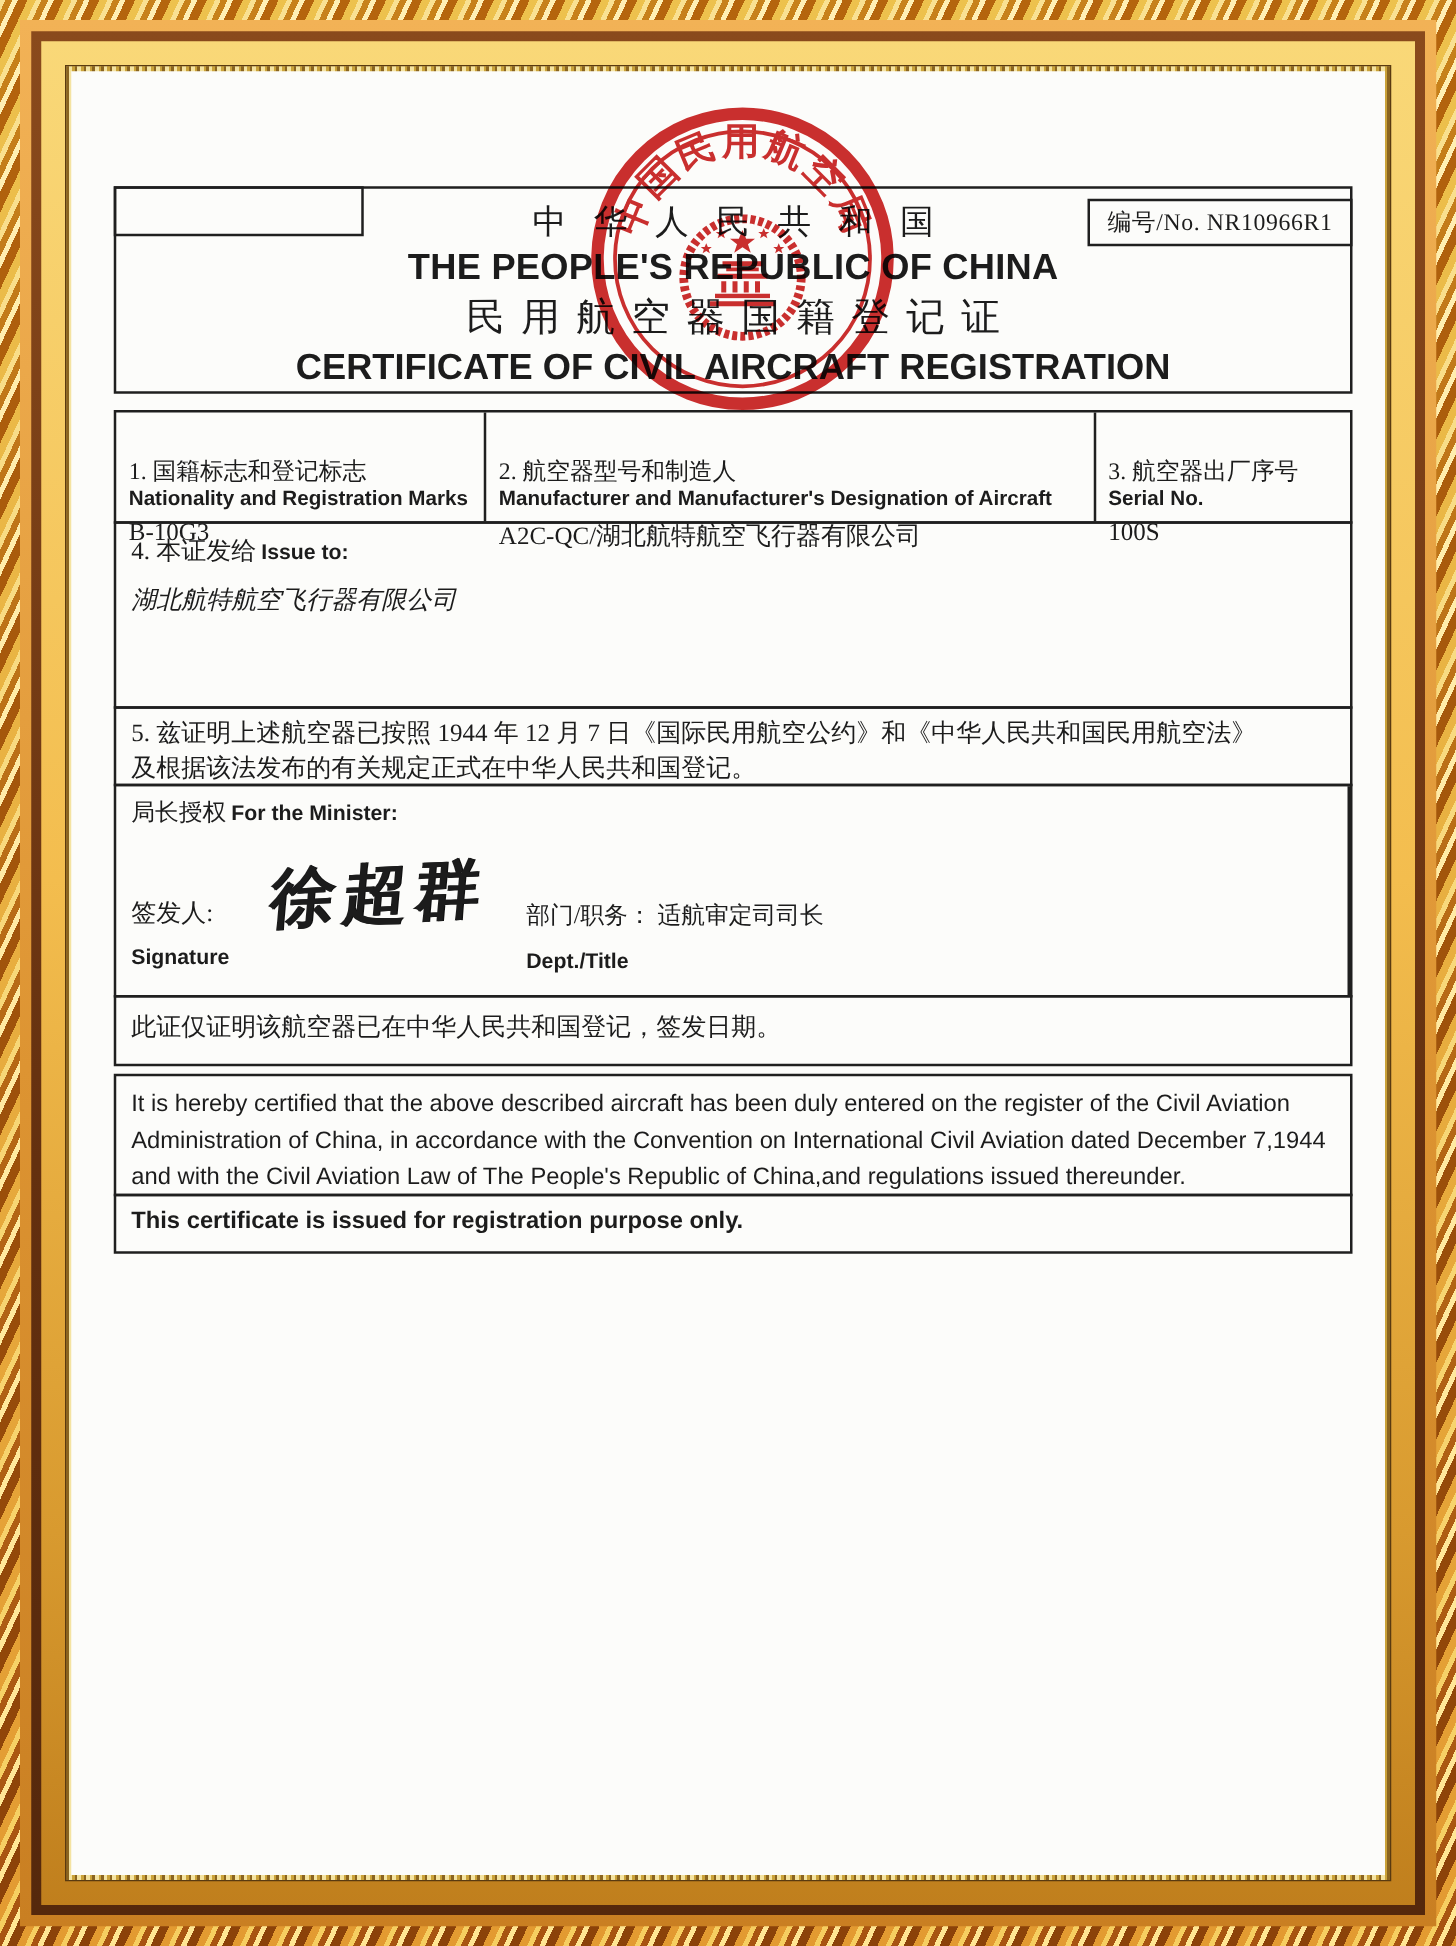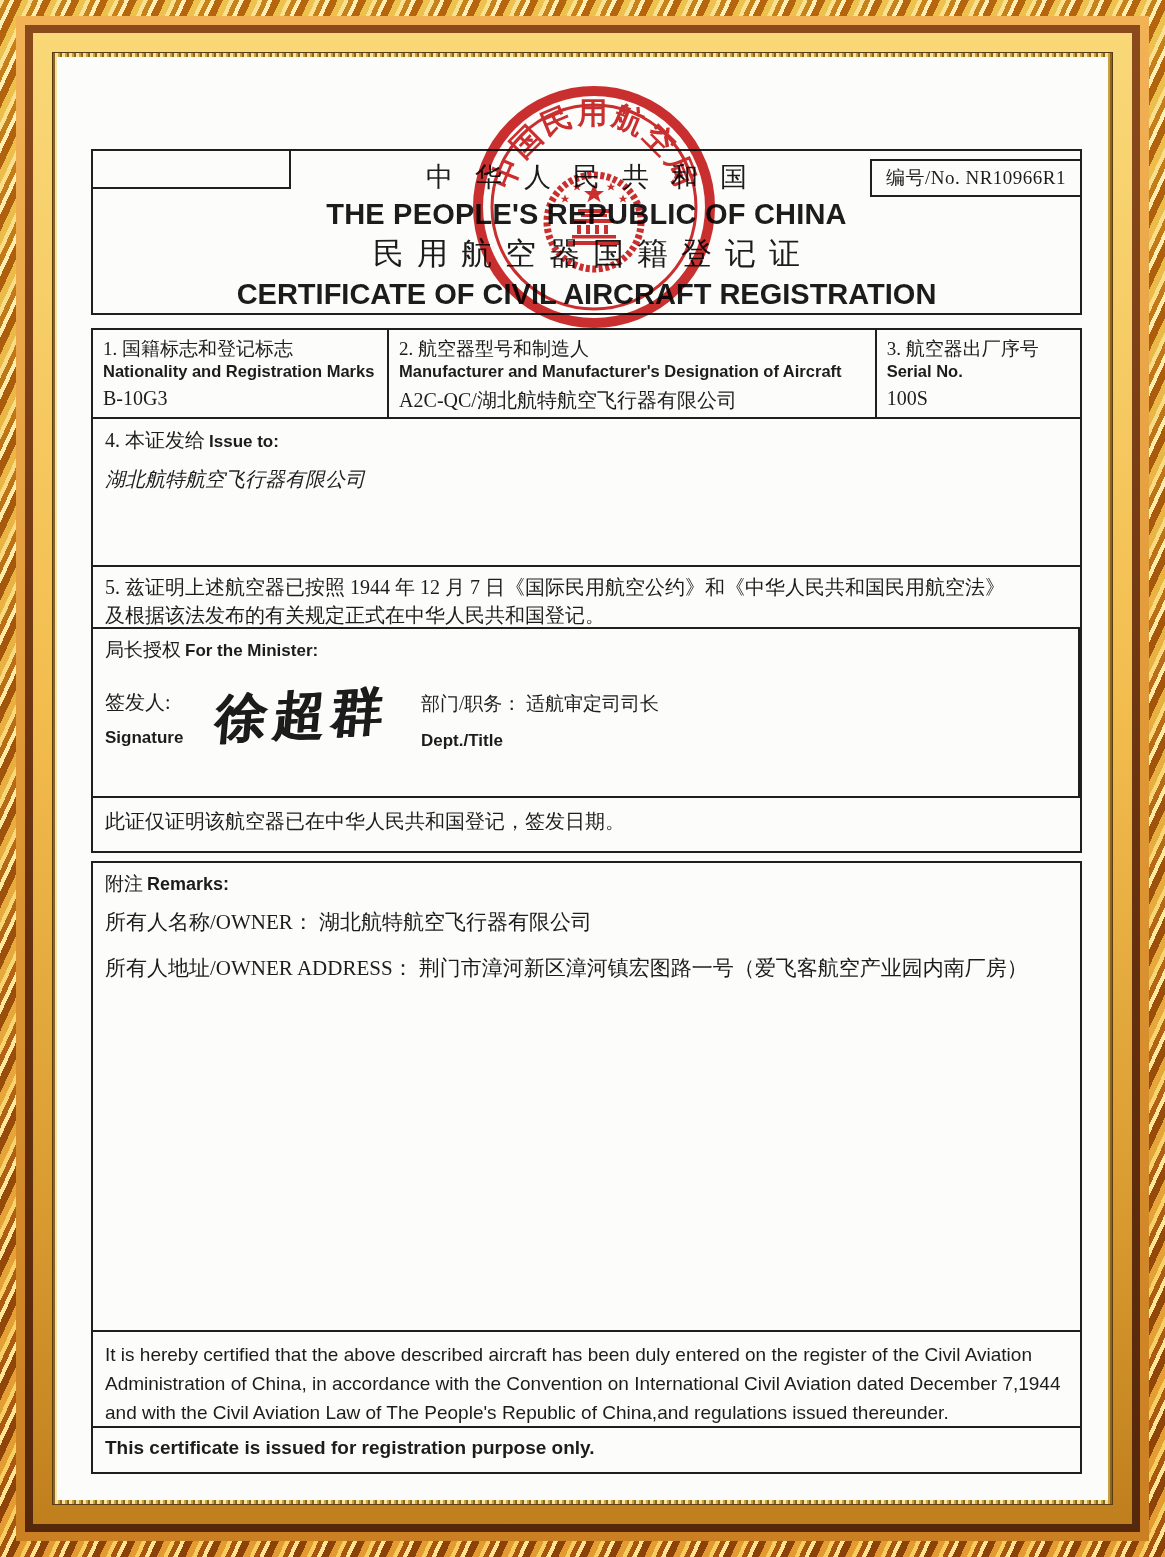--- a/index.html
+++ b/index.html
@@ -37,21 +37,21 @@
                 border:2px solid #1f1f1f; display:flex; align-items:center; justify-content:center;
                 font-size:19px; letter-spacing:.5px; white-space:nowrap; }
   .title-cn    { font-size:27px; letter-spacing:22px; padding-left:22px; margin-top:2px; }
   .title-en    { font-family:"Liberation Sans","DejaVu Sans",sans-serif; font-weight:bold;
                  font-size:29px; letter-spacing:.2px; margin-top:3px; }
   .subtitle-cn { font-size:31px; letter-spacing:13px; padding-left:13px; margin-top:2px; }
   .subtitle-en { font-family:"Liberation Sans","DejaVu Sans",sans-serif; font-weight:bold;
                  font-size:29px; margin-top:3px; }
 
   
-  .lab-cn { font-size:19px; }
+  .lab-cn { font-size:19px;margin-top:28px; }
   .lab-en { font-family:"Liberation Sans","DejaVu Sans",sans-serif; font-weight:bold; font-size:16.5px; }
   .val    { font-size:20px; }
 
   .spacer13 { height:13px; }
   .spacer8  { height:8px; }
   .mt { margin-top:-2px; }
 
   
   .row1 { display:flex; height:91px; }
   .cell { padding:6px 10px 4px; }
@@ -208,28 +208,20 @@
                 <div class="lab-en" style="font-size:17px">Dept./Title</div>
               </div>
             </div>
           </div>
         </div>
 
         <div class="box note mt">此证仅证明该航空器已在中华人民共和国登记，签发日期。</div>
 
         <div class="spacer8"></div>
 
-        <div class="box remarks">
-          <div>
-            <span class="lab-cn">附注</span>
-            <span class="lab-en" style="font-size:18px">Remarks:</span>
-          </div>
-          <div class="rline">所有人名称/OWNER： 湖北航特航空飞行器有限公司</div>
-          <div class="rline">所有人地址/OWNER ADDRESS： 荆门市漳河新区漳河镇宏图路一号（爱飞客航空产业园内南厂房）</div>
-        </div>
 
         <div class="box certified mt">It is hereby certified that the above described aircraft has been duly entered on the register of the Civil Aviation Administration of China, in accordance with the Convention on International Civil Aviation dated December 7,1944 and with the Civil Aviation Law of The People's Republic of China,and regulations issued thereunder.</div>
 
         <div class="box purpose mt">This certificate is issued for registration purpose only.</div>
 
       </div>
      </div>
     </div>
    </div>
   </div>

